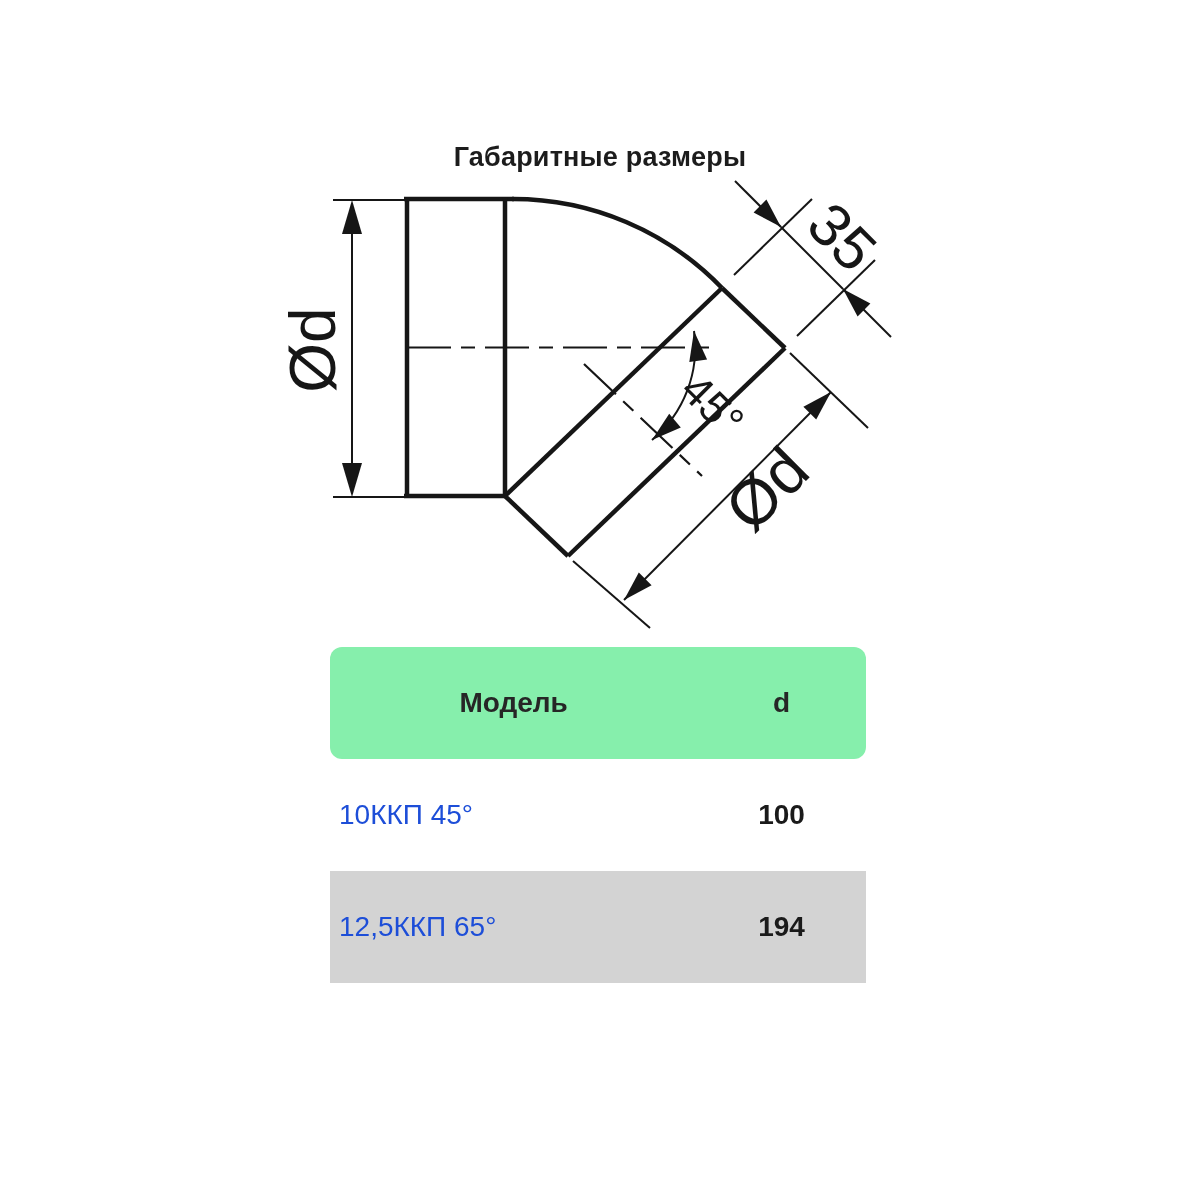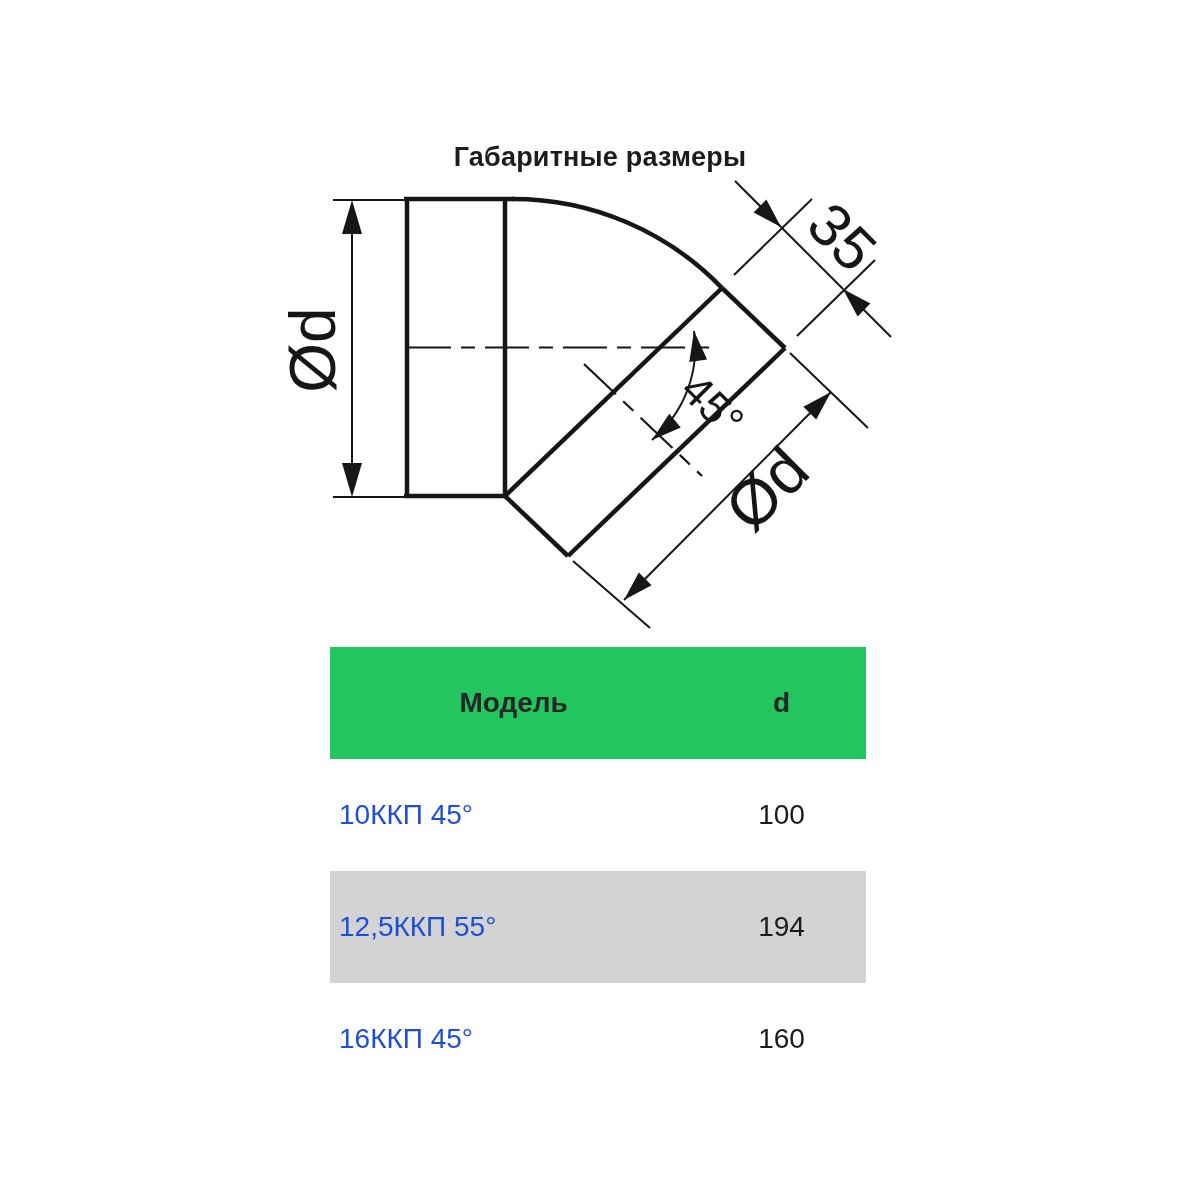--- a/index.html
+++ b/index.html
@@ -9,28 +9,28 @@
               font-size:27px;font-weight:700;color:#1c1c1c;letter-spacing:.2px;}
   #drawing-svg{position:absolute;left:0;top:0;}
   .bodyline{stroke:#161616;stroke-width:4.5;fill:none;stroke-linecap:butt;}
   .thin{stroke:#161616;stroke-width:2;fill:none;}
   .cl{stroke:#161616;stroke-width:2.2;fill:none;stroke-dasharray:44 10 14 10;}
   .arr{fill:#161616;stroke:none;}
   .dimtext{fill:#161616;font-family:"Liberation Sans","DejaVu Sans",sans-serif;}
   
   #spec-table{position:absolute;left:330px;top:647px;width:536px;}
   .trow{display:flex;width:100%;height:112px;align-items:center;}
-  .trow.header{background:#22c55e;}
+  .trow.header{background:#86efac;border-radius:12px;}
   .trow.alt{background:#d3d3d3;}
   .cell-model{width:68.5%;box-sizing:border-box;}
   .cell-d{width:31.5%;text-align:center;}
   .header .cell-model{text-align:center;font-weight:700;font-size:28px;color:#262626;}
   .header .cell-d{font-weight:700;font-size:28px;color:#262626;}
   .trow:not(.header) .cell-model{padding-left:9px;font-size:28px;color:#1d4ed8;}
-  .trow:not(.header) .cell-d{font-weight:400;font-size:28px;color:#1a1a1a;}
+  .trow:not(.header) .cell-d{font-weight:700;font-size:28px;color:#1a1a1a;}
 </style>
 </head>
 <body>
 
 <div id="stage">
 
   <div id="page-title">Габаритные размеры</div>
 
   <svg id="drawing-svg" width="1200" height="1200" viewBox="0 0 1200 1200">
 
@@ -91,22 +91,18 @@
   <div id="spec-table">
     <div class="trow header">
       <div class="cell-model">Модель</div>
       <div class="cell-d">d</div>
     </div>
     <div class="trow">
       <div class="cell-model">10ККП 45°</div>
       <div class="cell-d">100</div>
     </div>
     <div class="trow alt">
-      <div class="cell-model">12,5ККП 55°</div>
+      <div class="cell-model">12,5ККП 65°</div>
       <div class="cell-d">194</div>
-    </div>
-    <div class="trow">
-      <div class="cell-model">16ККП 45°</div>
-      <div class="cell-d">160</div>
     </div>
   </div>
 
 </div>
 
 </body></html>

